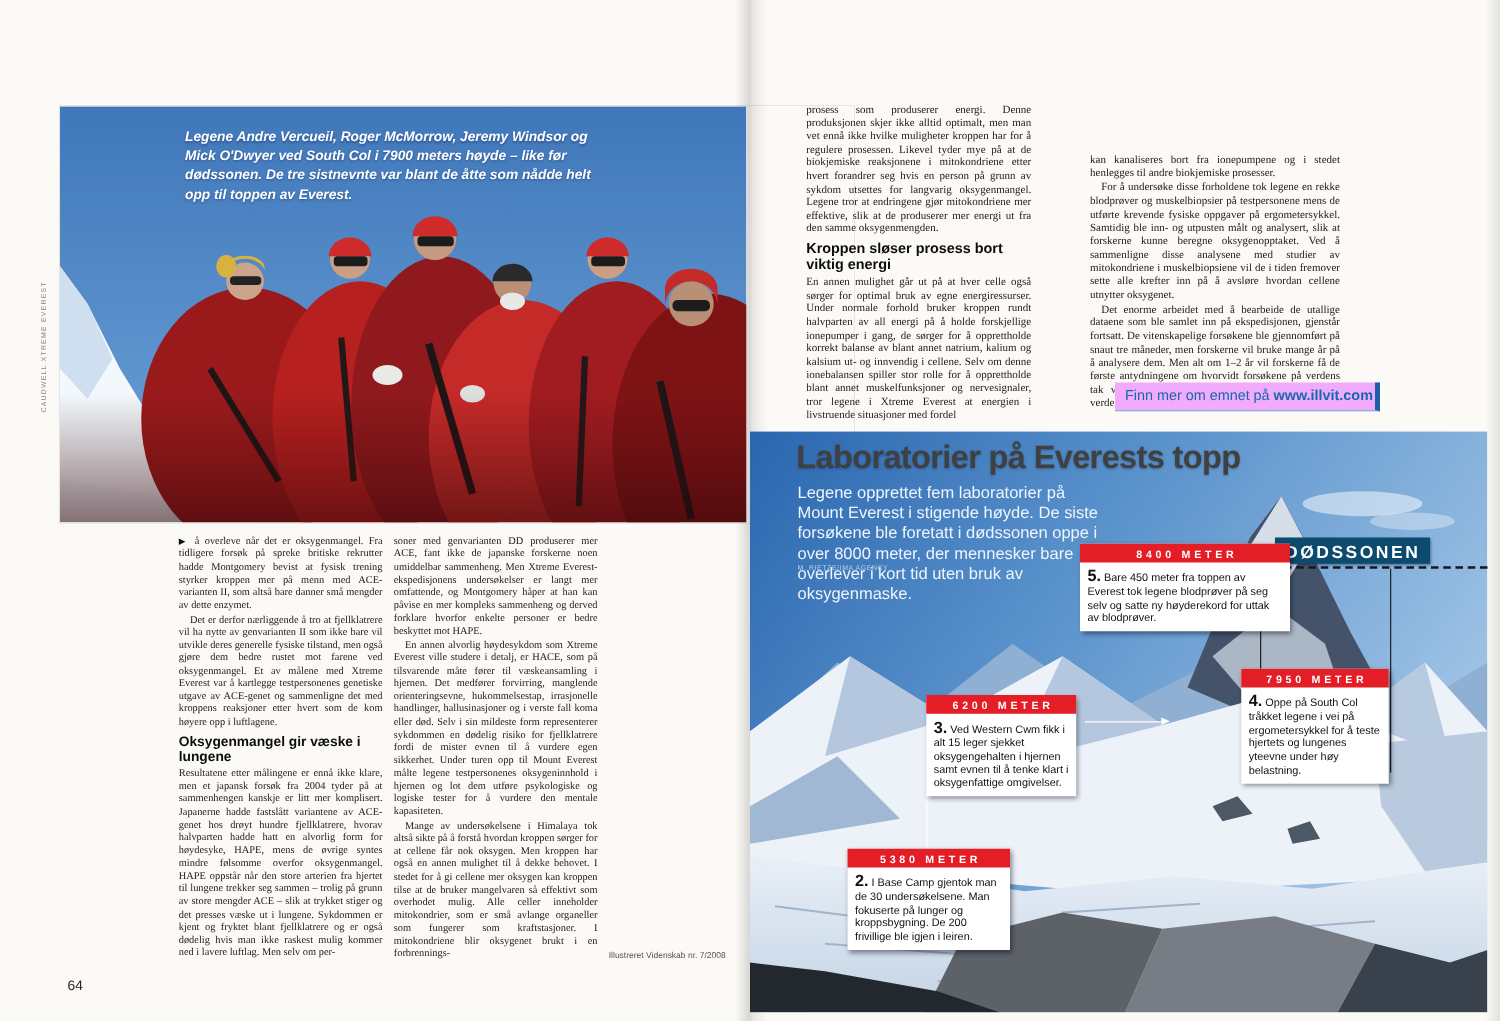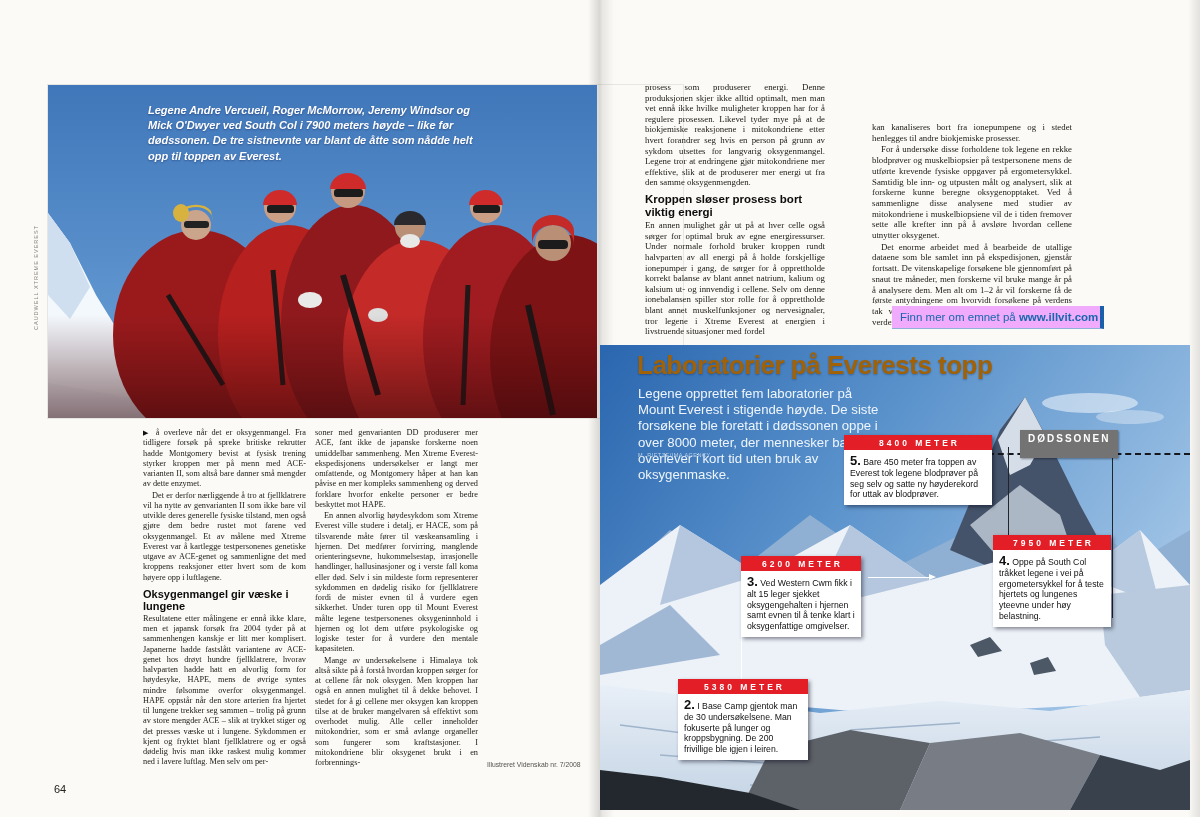--- a/index.html
+++ b/index.html
@@ -30,32 +30,32 @@
   .marker{color:#111;font-size:7px;letter-spacing:1px;}
 
   .linkbox{position:absolute;left:872px;top:306px;width:196px;background:#f0abfc;
           border-right:4px solid #1b5ea9;border-bottom:1px solid #8fb3d8;padding:5px 4px 5px 8px;
           color:#1767ae;font-size:11.5px;white-space:nowrap;margin-left:20px;}
   .linkbox b{font-weight:bold;}
 
   
   .everest{position:absolute;left:600px;top:345px;width:590px;height:465px;overflow:hidden;}
   .everest svg{position:absolute;inset:0;}
-  .ig-title{position:absolute;left:637px;top:350px;color:#a16207;font-weight:bold;font-size:26px;
+  .ig-title{position:absolute;left:637px;top:350px;color:#404040;font-weight:bold;font-size:26px;
           letter-spacing:-.5px;text-shadow:0 1px 2px rgba(0,20,60,.3);}
   .ig-intro{position:absolute;left:638px;top:386px;width:252px;color:#eef5fc;font-size:13.2px;line-height:1.23;}
   .ig-credit{position:absolute;left:638px;top:452px;color:#bcd2e8;font-size:5.5px;letter-spacing:.5px;}
 
   .callout{position:absolute;background:#ffffff;box-shadow:1.5px 2px 4px rgba(0,0,20,.45);}
   .callout .bar{background:#e31e26;color:#fff;font-weight:bold;font-size:8.5px;letter-spacing:3px;
           text-align:center;padding:3px 0 2px 3px;}
   .callout .cbody{padding:4px 6px 5px 6px;font-size:8.7px;line-height:1.24;color:#101010;}
   .callout .num{font-weight:bold;font-size:13px;line-height:1;}
-  .dzone{position:absolute;left:1020px;top:430px;background:#737373;color:#fff;font-weight:bold;
-          font-size:10px;letter-spacing:2px;padding:3px 8px 14px 8px;box-shadow:1px 1px 2px rgba(0,0,20,.4);}
+  .dzone{position:absolute;left:1020px;top:430px;background:#0c4a6e;color:#fff;font-weight:bold;
+          font-size:14px;letter-spacing:2px;padding:3px 8px 2px 8px;box-shadow:1px 1px 2px rgba(0,0,20,.4);}
 
   .dline{position:absolute;left:988px;top:453px;width:202px;height:0;border-top:2px dashed #15171c;}
   .vline{position:absolute;width:1px;background:#20242b;}
   .wline{position:absolute;height:1px;background:#ffffff;}
   .arrow-e{position:absolute;width:0;height:0;border-top:3.5px solid transparent;
           border-bottom:3.5px solid transparent;border-left:7px solid #ffffff;}
 
   .pagenum{position:absolute;left:54px;top:755px;font-size:11px;color:#26221c;margin-top:28px;}
   .issue{position:absolute;left:487px;top:761px;font-size:6.8px;color:#56524b;}
 </style>
@@ -204,21 +204,21 @@
 
   <div class="dline"></div>
   <div class="vline" style="left:1008px;top:447px;height:112px;"></div>
   <div class="vline" style="left:1112px;top:455px;height:163px;"></div>
   <div class="wline" style="left:868px;top:577px;width:62px;"></div>
   <div class="arrow-e" style="left:929px;top:574px;"></div>
   <div class="wline" style="left:741px;top:637px;width:1px;height:44px;background:#fff;"></div>
 
   <div class="dzone">DØDSSONEN</div>
 
-  <div class="callout" style="left:844px;top:435px;width:148px;">
+  <div class="callout" style="left:864px;top:435px;width:168px;">
     <div class="bar">8400 METER</div>
     <div class="cbody"><span class="num">5.</span> <span>Bare 450 meter fra toppen av Everest tok legene blodprøver på seg selv og satte ny høyderekord for uttak av blodprøver.</span></div>
   </div>
 
   <div class="callout" style="left:993px;top:535px;width:118px;">
     <div class="bar">7950 METER</div>
     <div class="cbody"><span class="num">4.</span> <span>Oppe på South Col tråkket legene i vei på ergometersykkel for å teste hjertets og lungenes yteevne under høy belastning.</span></div>
   </div>
 
   <div class="callout" style="left:741px;top:556px;width:120px;">

